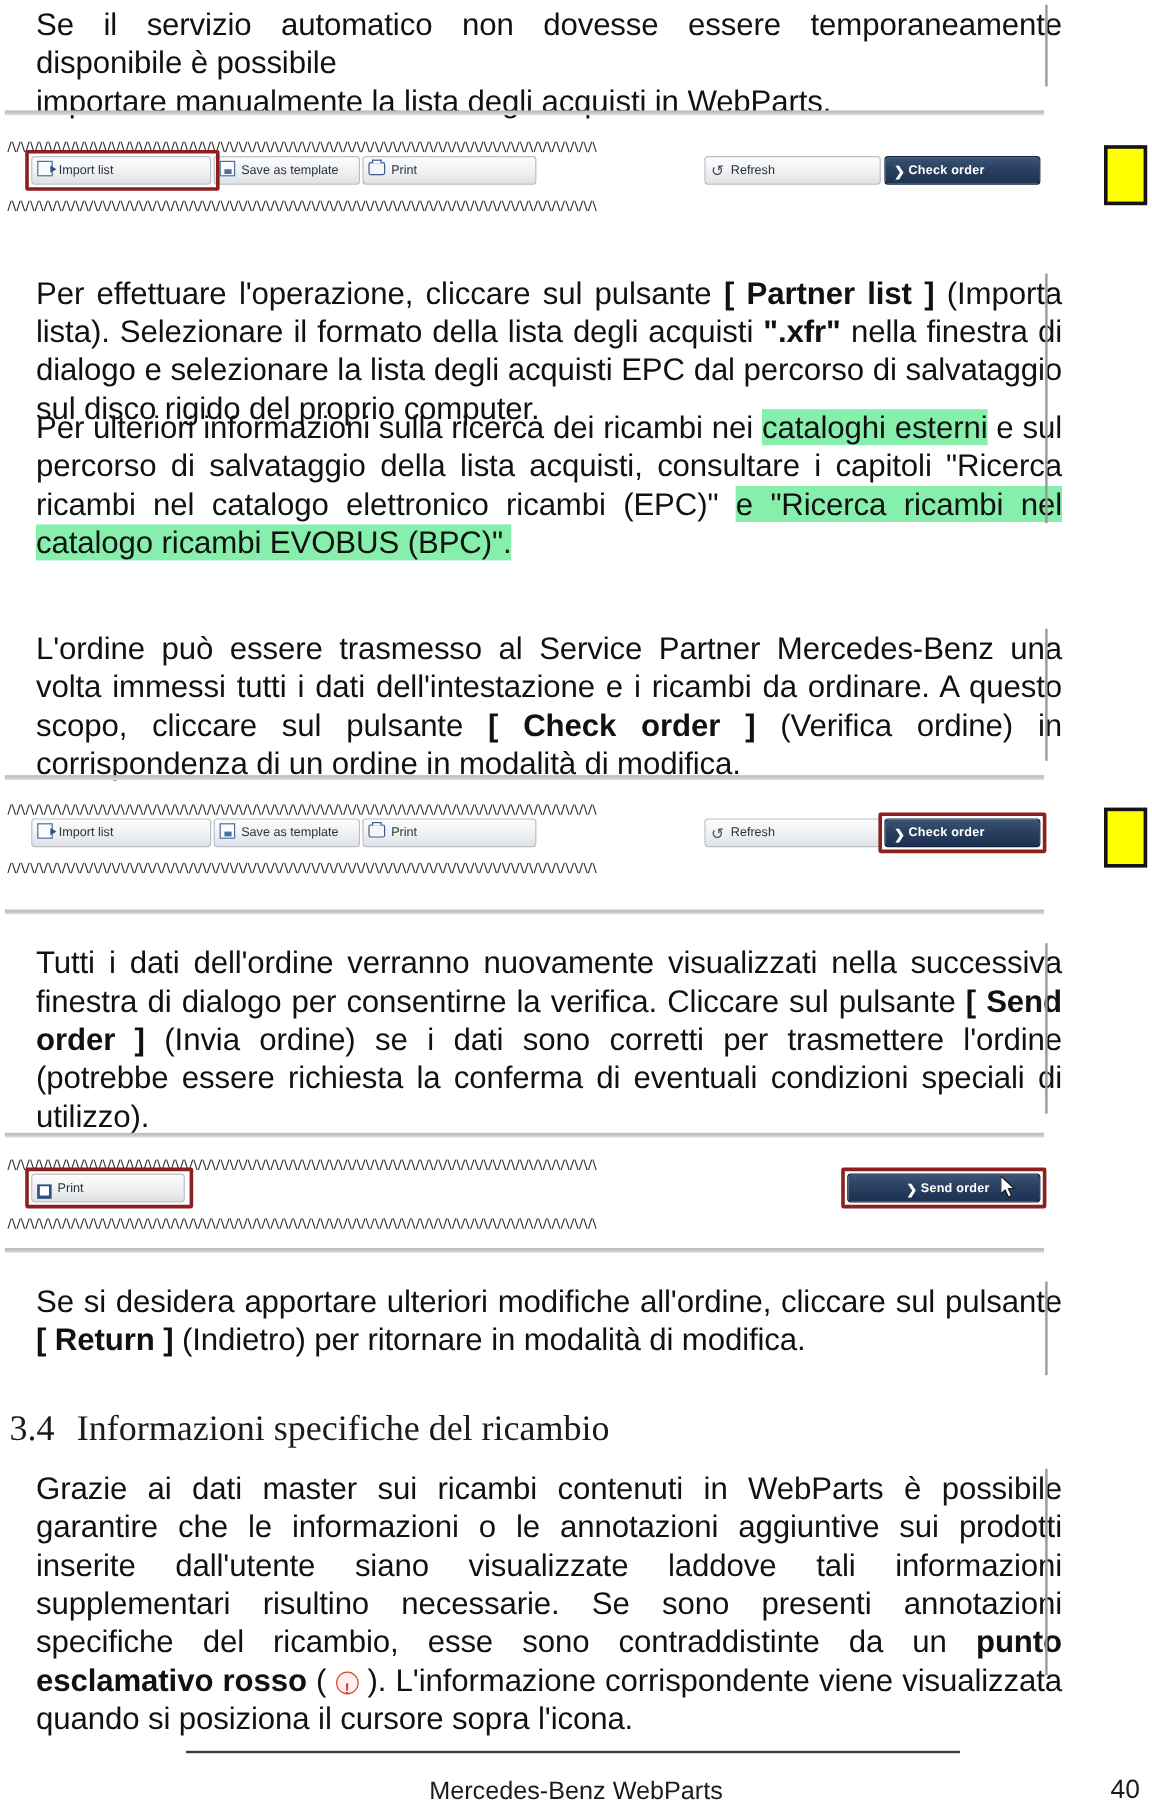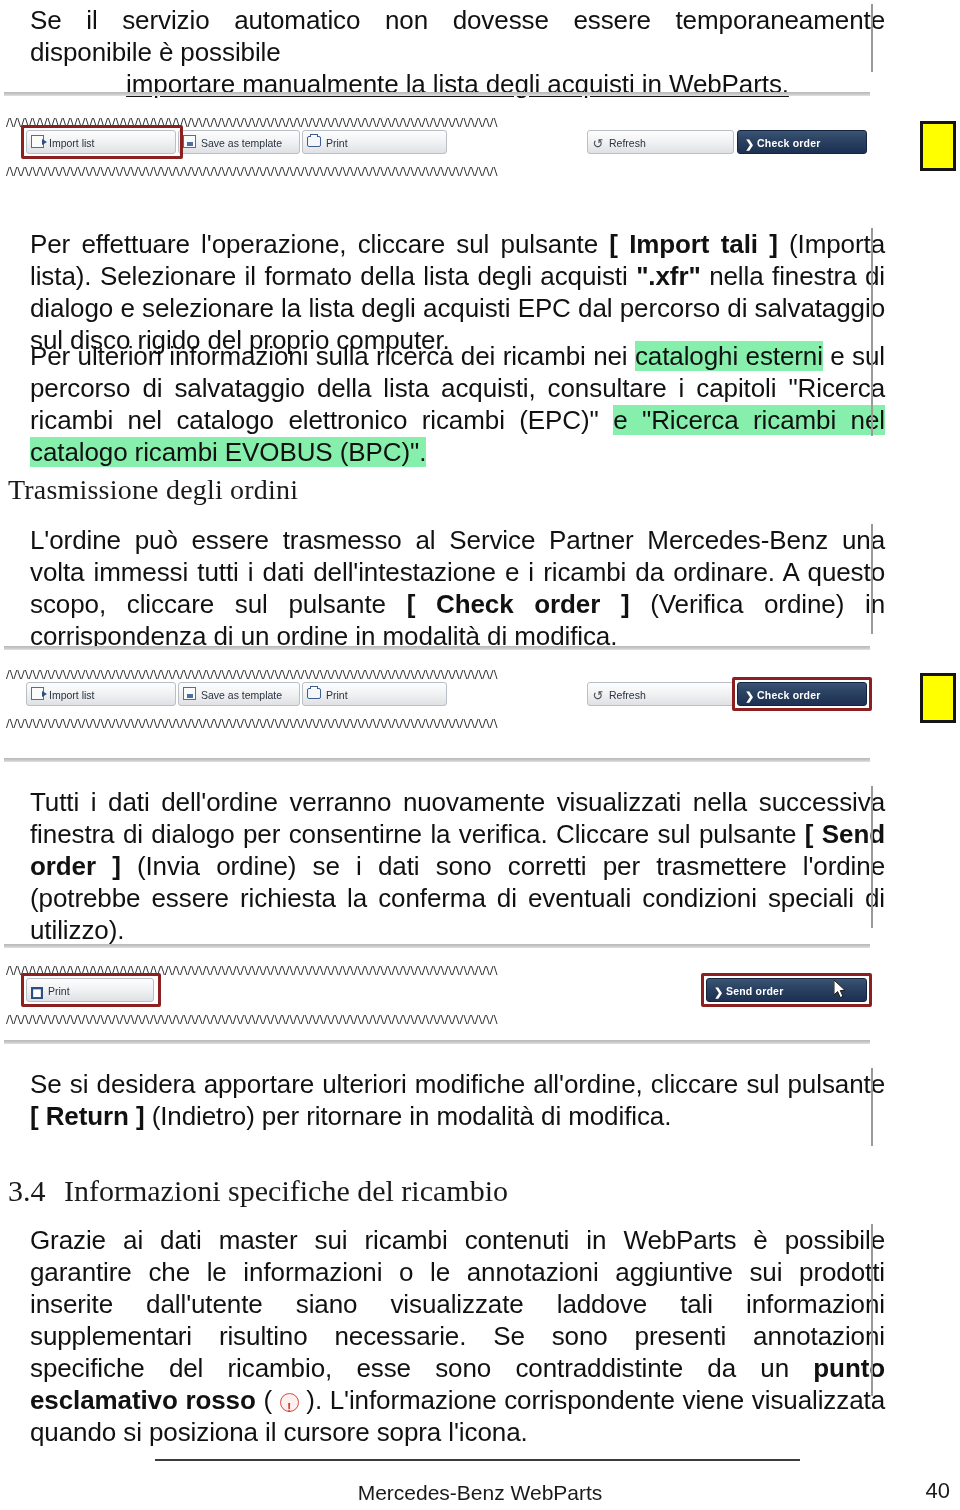--- a/index.html
+++ b/index.html
@@ -274,21 +274,21 @@
     color: #1a1a1a;
   }
 </style>
 </head>
 <body>
 
 <div class="page">
 
   <div class="para" style="top:4px; width:855px;">
     <span>Se il servizio automatico non dovesse essere temporaneamente disponibile è possibile</span>
-    <span style="display:block; text-align:center;text-decoration:underline;">importare manualmente la lista degli acquisti in WebParts.</span>
+    <span style="display:block; text-align:left;">importare manualmente la lista degli acquisti in WebParts.</span>
   </div>
   <div class="changebar" style="top:4px; height:68px;"></div>
 
   <div class="hrule" style="top:92px;"></div>
 
   <div class="shot" style="top:118px; height:58px;">
     <div class="zz" style="top:0px;"></div>
     <div class="tbar" style="top:12px;">
       <div class="btn" style="left:20px; width:150px;">
         <span class="bicon ic-import"></span><span class="lbl">Import list</span>
@@ -306,30 +306,29 @@
         <span class="bicon ic-arrow">❯</span><span class="lbl">Check order</span>
       </div>
       <div class="redbox" style="left:15px; top:-5px; width:162px; height:34px;"></div>
     </div>
     <div class="zz" style="top:49px;"></div>
   </div>
 
   <div class="ycall" style="left:920px; top:121px; width:36px; height:50px;"></div>
 
   <div class="para" style="top:228px;">
-    <span>Per effettuare l'operazione, cliccare sul pulsante </span><b>[ Import tali ]</b><span> (Importa lista). Selezionare il formato della lista degli acquisti </span><b>".xfr"</b><span> nella finestra di dialogo e selezionare la lista degli acquisti EPC dal percorso di salvataggio sul disco rigido del proprio computer.</span>
+    <span>Per effettuare l'operazione, cliccare sul pulsante </span><b>[ Partner list ]</b><span> (Importa lista). Selezionare il formato della lista degli acquisti </span><b>".xfr"</b><span> nella finestra di dialogo e selezionare la lista degli acquisti EPC dal percorso di salvataggio sul disco rigido del proprio computer.</span>
   </div>
 
   <div class="para" style="top:340px;">
     <span>Per ulteriori informazioni sulla ricerca dei ricambi nei </span><span class="hl">cataloghi esterni</span><span> e sul percorso di salvataggio della lista acquisti, consultare i capitoli "Ricerca ricambi nel catalogo elettronico ricambi (EPC)" </span><span class="hl">e "Ricerca ricambi nel catalogo ricambi EVOBUS (BPC)".</span>
   </div>
 
   <div class="changebar" style="top:228px; height:208px;"></div>
 
-  <div class="h-sub" style="top:474px;">Trasmissione degli ordini</div>
 
   <div class="para" style="top:524px;">
     <span>L'ordine può essere trasmesso al Service Partner Mercedes-Benz una volta immessi tutti i dati dell'intestazione e i ricambi da ordinare. A questo scopo, cliccare sul pulsante </span><b>[ Check order ]</b><span> (Verifica ordine) in corrispondenza di un ordine in modalità di modifica.</span>
   </div>
   <div class="changebar" style="top:524px; height:110px;"></div>
 
   <div class="hrule" style="top:646px;"></div>
 
   <div class="shot" style="top:670px; height:58px;">
     <div class="zz" style="top:0px;"></div>
@@ -364,21 +363,21 @@
   <div class="changebar" style="top:786px; height:142px;"></div>
 
   <div class="hrule" style="top:944px;"></div>
 
   <div class="shot" style="top:966px; height:58px;">
     <div class="zz" style="top:0px;"></div>
     <div class="tbar" style="top:12px;">
       <div class="btn" style="left:20px; width:128px;">
         <span class="bicon ic-return">■</span><span class="lbl">Print</span>
       </div>
-      <div class="btn btn-dark" style="left:700px; width:161px; padding-left:7px;">
+      <div class="btn btn-dark" style="left:700px; width:161px; padding-left:7px;text-align:center;">
         <span class="bicon ic-arrow">❯</span><span class="lbl">Send order</span>
       </div>
       <div class="redbox" style="left:15px; top:-5px; width:140px; height:34px;"></div>
       <div class="redbox" style="left:695px; top:-5px; width:171px; height:34px;"></div>
       <div class="cursor" style="left:828px; top:2px;">
         <svg width="14" height="20" viewBox="0 0 14 20">
           <polygon points="0,0 0,15 3.6,11.6 6.3,17.6 9,16.3 6.3,10.6 11,10.3" fill="#ffffff" stroke="#1a1a1a" stroke-width="1"></polygon>
         </svg>
       </div>
     </div>

